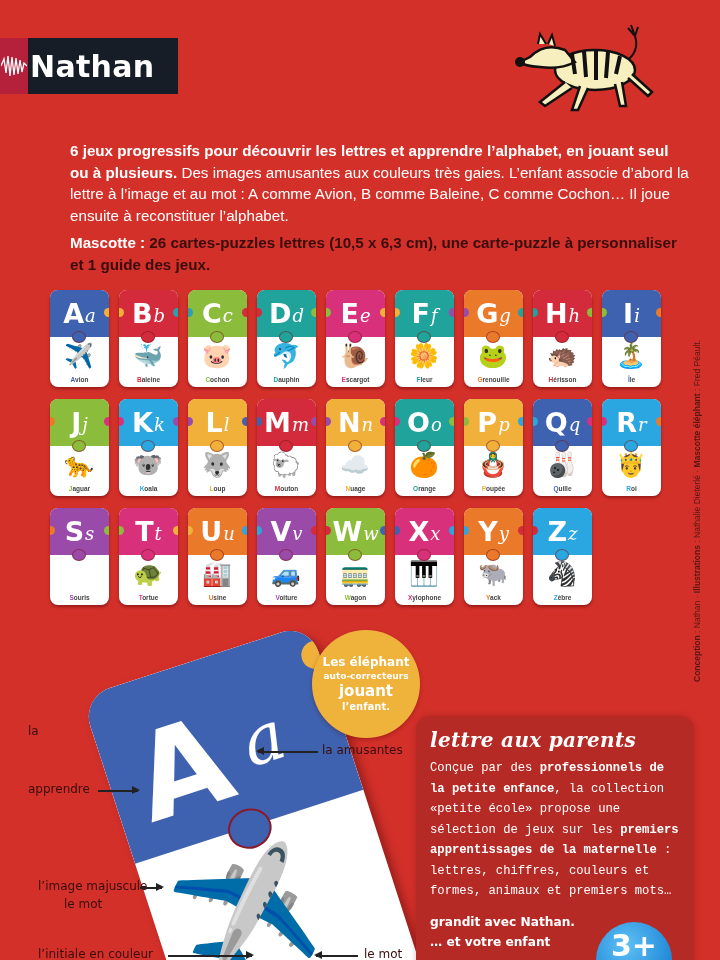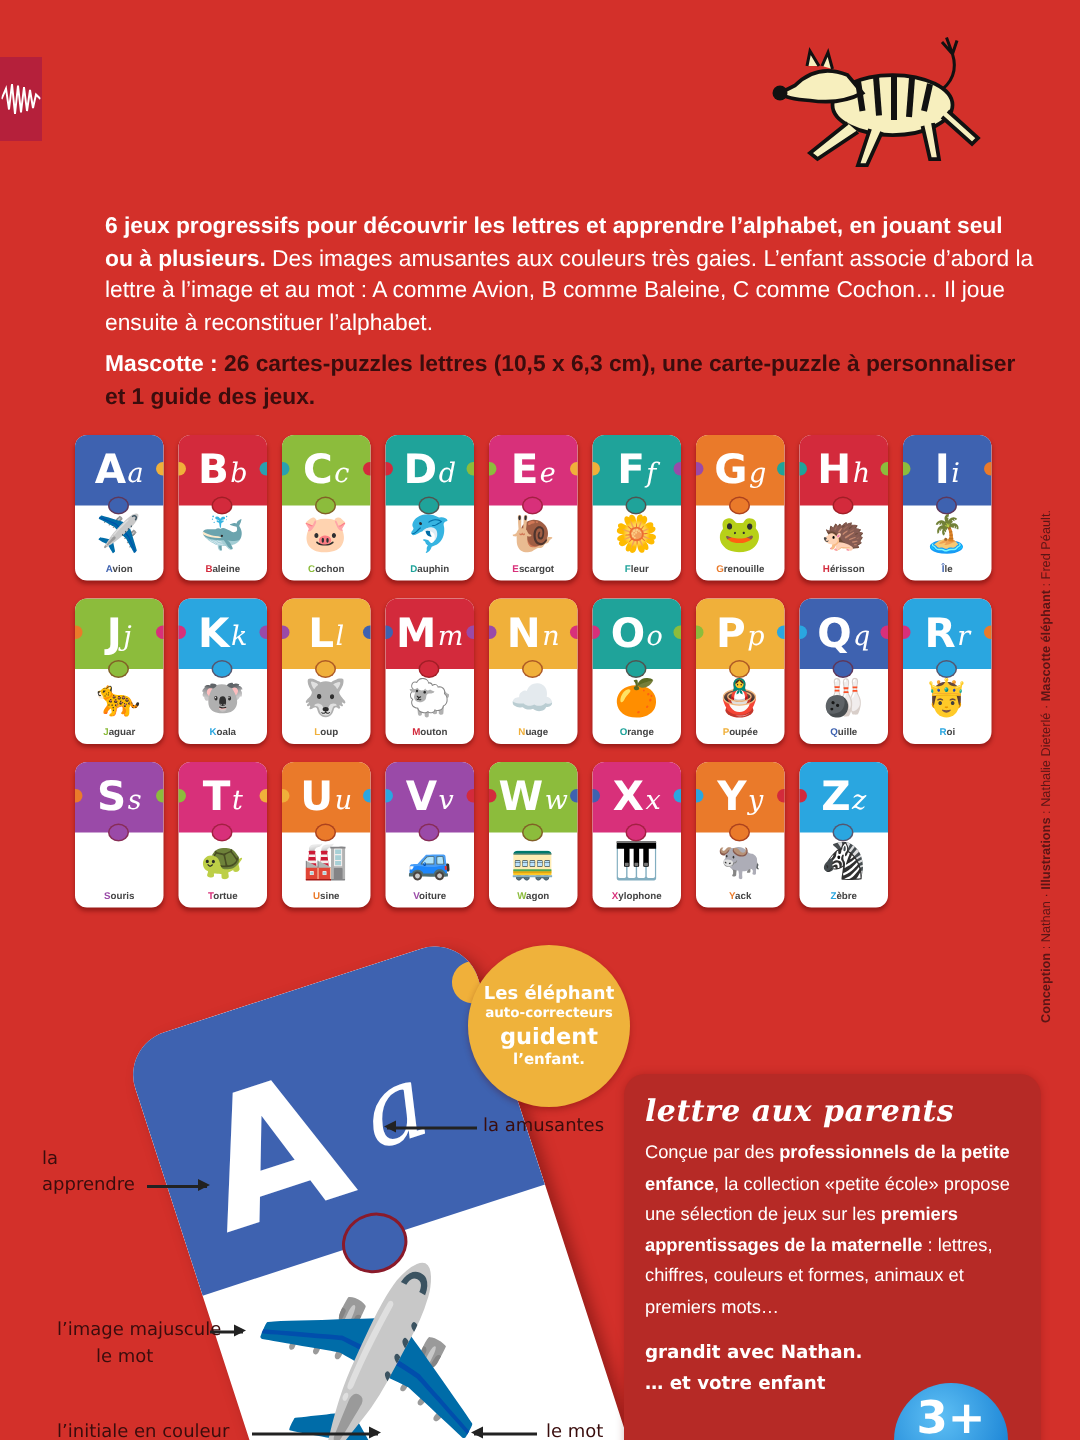--- a/index.html
+++ b/index.html
@@ -136,21 +136,21 @@
   .letter {
     position: absolute; left: 416px; top: 716px; width: 278px; height: 260px;
     background: #b62a26; border-radius: 14px; padding: 12px 14px;
     box-shadow: 0 0 6px rgba(90,0,0,0.25);
   }
   .letter .title {
     font-family: "DejaVu Serif", serif; font-style: italic; font-weight: bold; font-size: 20px; color: #fff;
     margin-bottom: 6px; letter-spacing: 0.3px;
   }
   .letter .txt {
-    font-family: Liberation Sans, sans-serif; font-size: 12.2px; line-height: 20.5px; color: #fff;
+    font-family: Liberation Mono, monospace; font-size: 12.2px; line-height: 20.5px; color: #fff;
   }
   .letter .txt b { font-weight: bold; }
   .letter .outro {
     margin-top: 10px; font-family: "DejaVu Sans", sans-serif; font-weight: bold; font-size: 12.2px; line-height: 20.5px; color: #fff;
   }
   .age {
     position: absolute; left: 596px; top: 922px; width: 76px; height: 76px; border-radius: 50%;
     background: radial-gradient(circle at 40% 30%, #5fc0f5, #1d86d6 70%);
     display: flex; align-items: flex-start; justify-content: center; padding-top: 6px;
     font-family: "DejaVu Sans", sans-serif; font-weight: bold; font-size: 30px; color: #fff;
@@ -158,20 +158,21 @@
 </style>
 </head>
 <body>
 
 <div class="logo">
   <div class="wave">
     <svg width="26" height="30" viewBox="0 0 26 30">
       <polyline points="0,15 3,8 5,22 7,5 9,25 11,6 13,24 15,7 17,23 19,9 21,21 23,12 26,15" fill="none" stroke="#fff" stroke-width="1.3"></polyline>
     </svg>
   </div>
+  <div class="name">Nathan</div>
 </div>
 
 <div class="mascot">
   <svg width="160" height="92" viewBox="0 0 160 92">
     <path d="M125 40 Q140 30 135 14 L128 6 M135 14 L138 5 M135 14 L131 3" fill="none" stroke="#111" stroke-width="2"></path>
     <ellipse cx="95" cy="48" rx="40" ry="20" fill="#f7efbe" stroke="#111" stroke-width="2.5"></ellipse>
     <path d="M30 35 Q45 20 65 28 L75 40 Q60 48 40 45 Q24 44 20 40 Z" fill="#f7efbe" stroke="#111" stroke-width="2.5"></path>
     <circle cx="20" cy="40" r="5" fill="#111"></circle>
     <path d="M38 22 L40 12 L46 22 M48 22 L52 13 L55 24" fill="#f7efbe" stroke="#111" stroke-width="2"></path>
     <g stroke="#111" stroke-width="4">
@@ -495,28 +496,28 @@
     <div class="bdot"></div>
     <div class="bknob"></div>
   </div>
   <div class="plane">✈️</div>
 
 </div>
 
 <div class="badge">
   <div class="l1">Les éléphant</div>
   <div class="l2">auto-correcteurs</div>
-  <div class="l3">guident</div>
+  <div class="l3">jouant</div>
   <div class="l4">l’enfant.</div>
 </div>
 
 <div class="ann" style="left:322px; top:742px;">la amusantes</div>
 <div class="arrow left" style="left:258px; top:751px; width:60px;"></div>
 
-<div class="ann" style="left:28px; top:764px;text-align:right;">la</div>
+<div class="ann" style="left:28px; top:723px;text-align:right;">la</div>
 <div class="ann" style="left:28px; top:781px;">apprendre</div>
 <div class="arrow right" style="left:98px; top:790px; width:40px;"></div>
 
 <div class="ann" style="left:38px; top:878px;">l’image majuscule</div>
 <div class="ann" style="left:64px; top:896px;">le mot</div>
 <div class="arrow right" style="left:140px; top:887px; width:22px;"></div>
 
 <div class="ann" style="left:38px; top:946px;">l’initiale en couleur</div>
 <div class="arrow right" style="left:168px; top:955px; width:84px;"></div>
 

